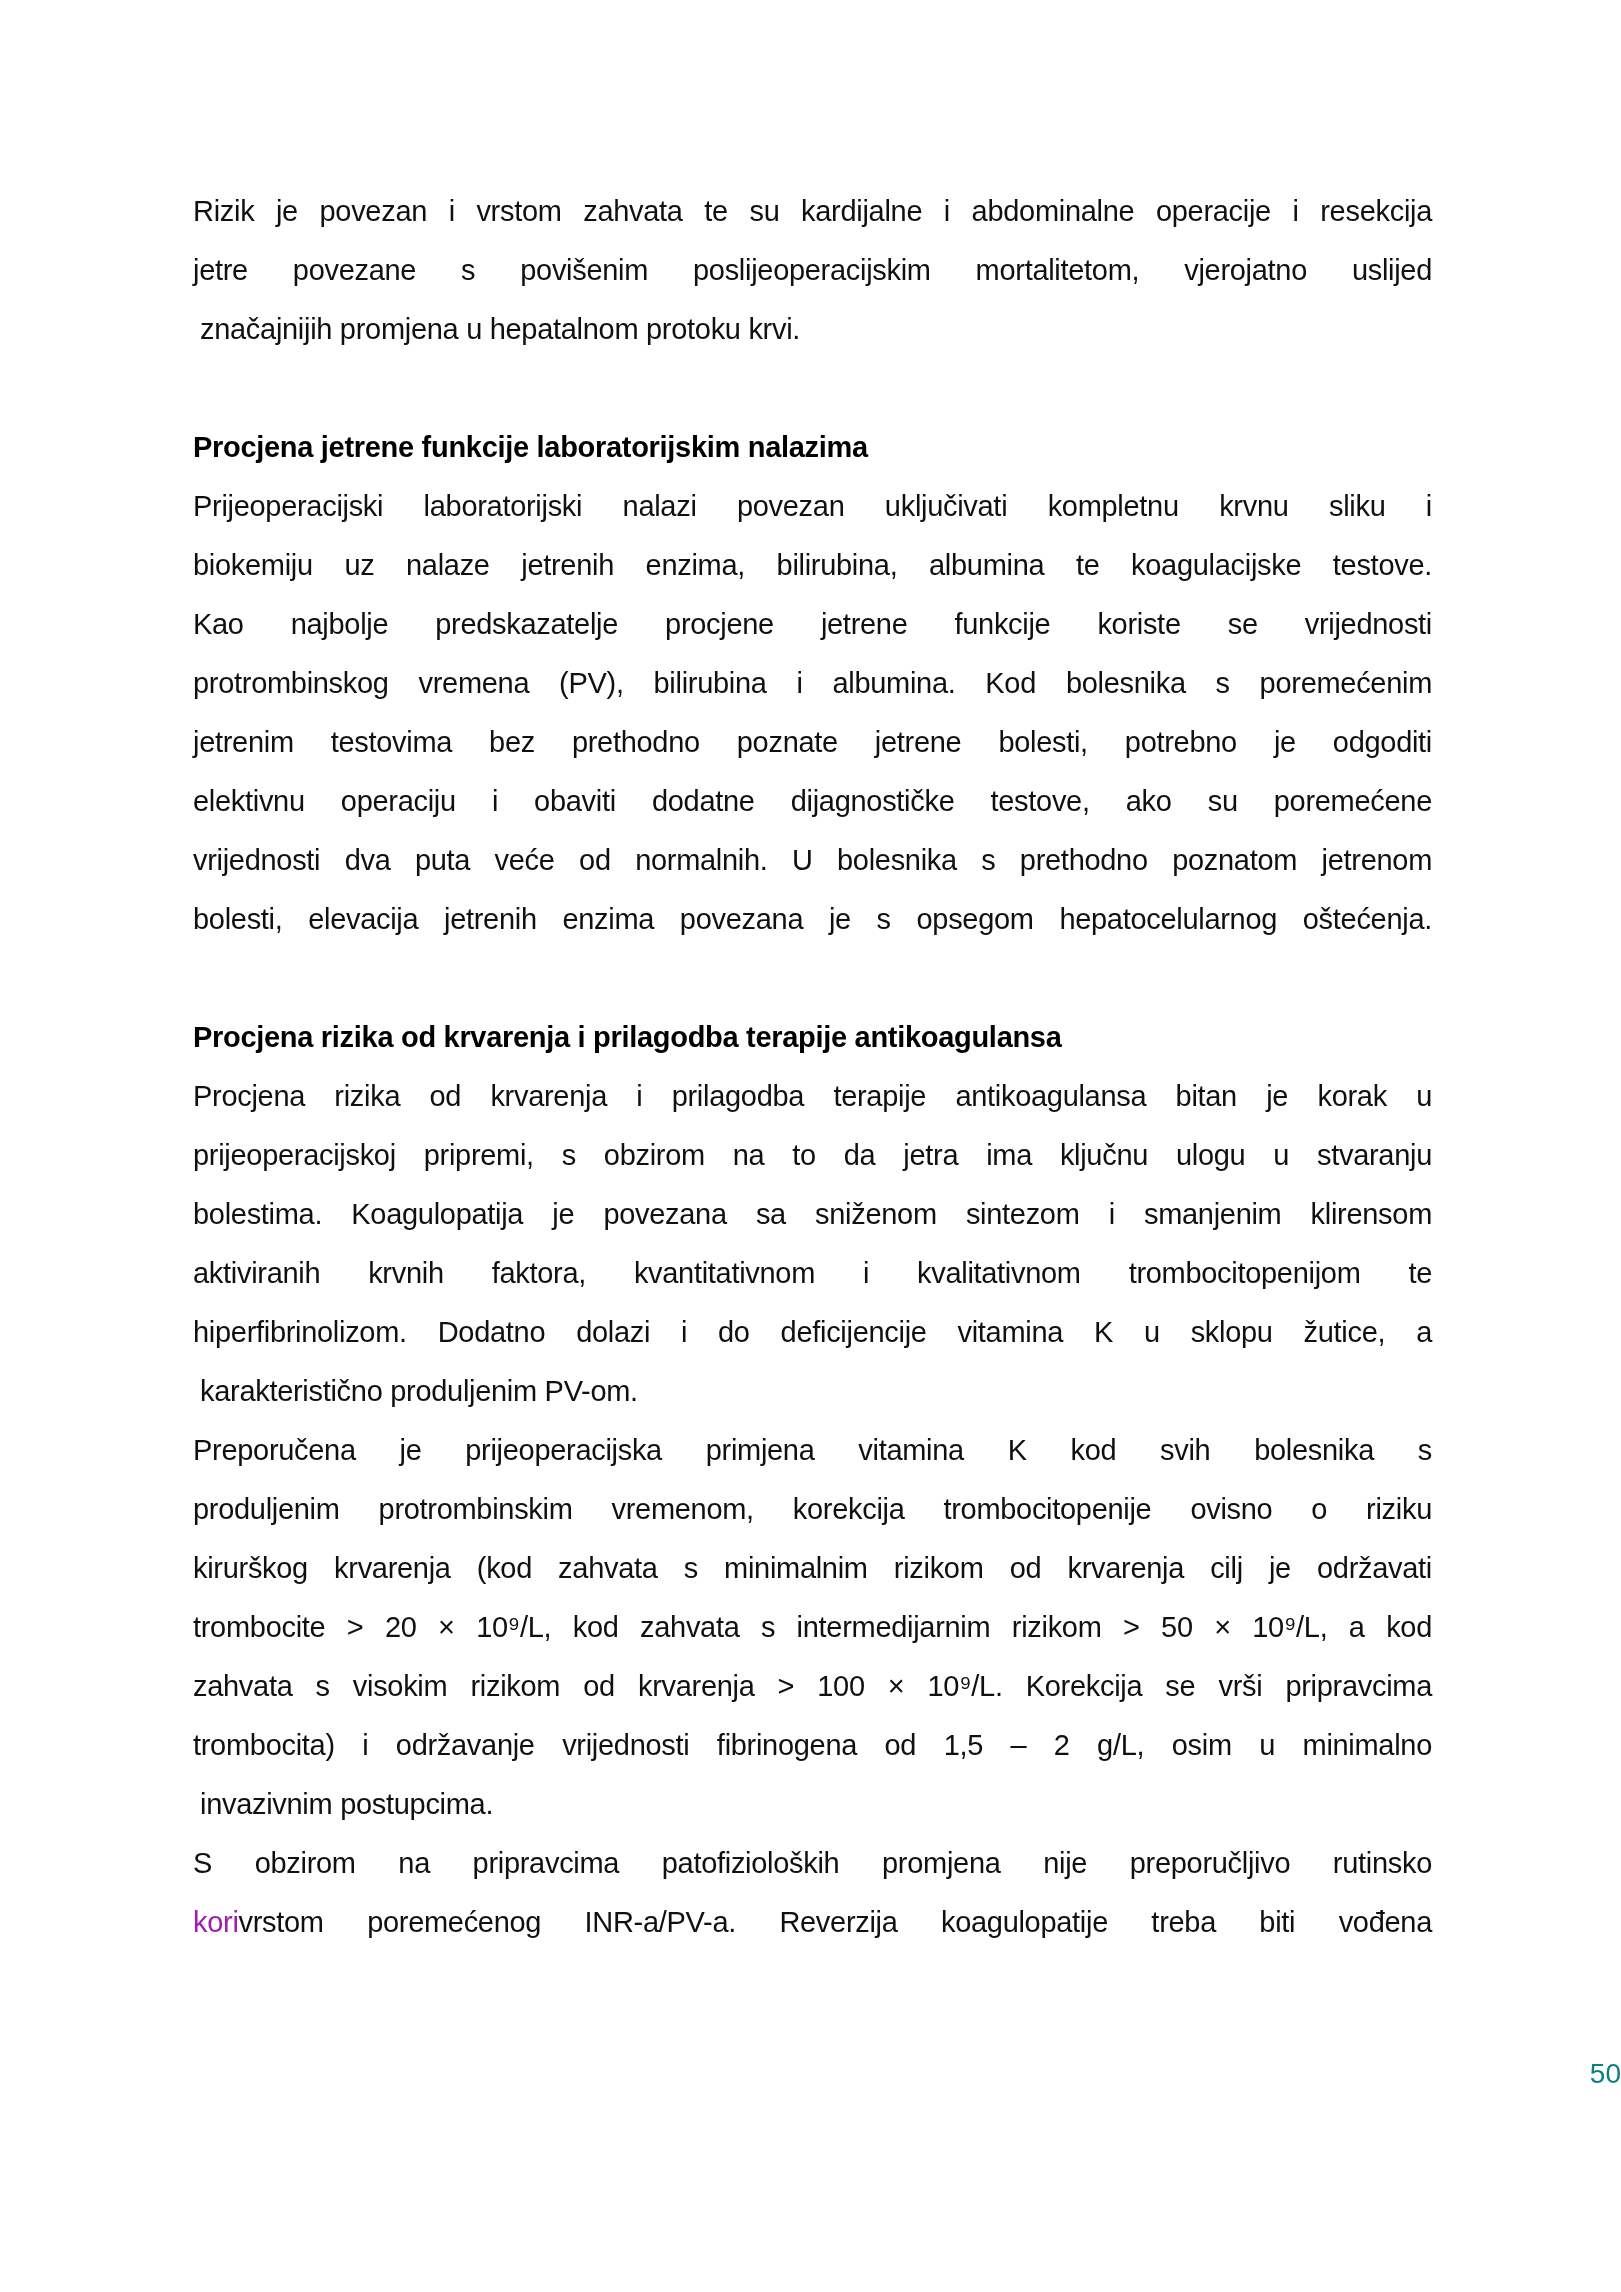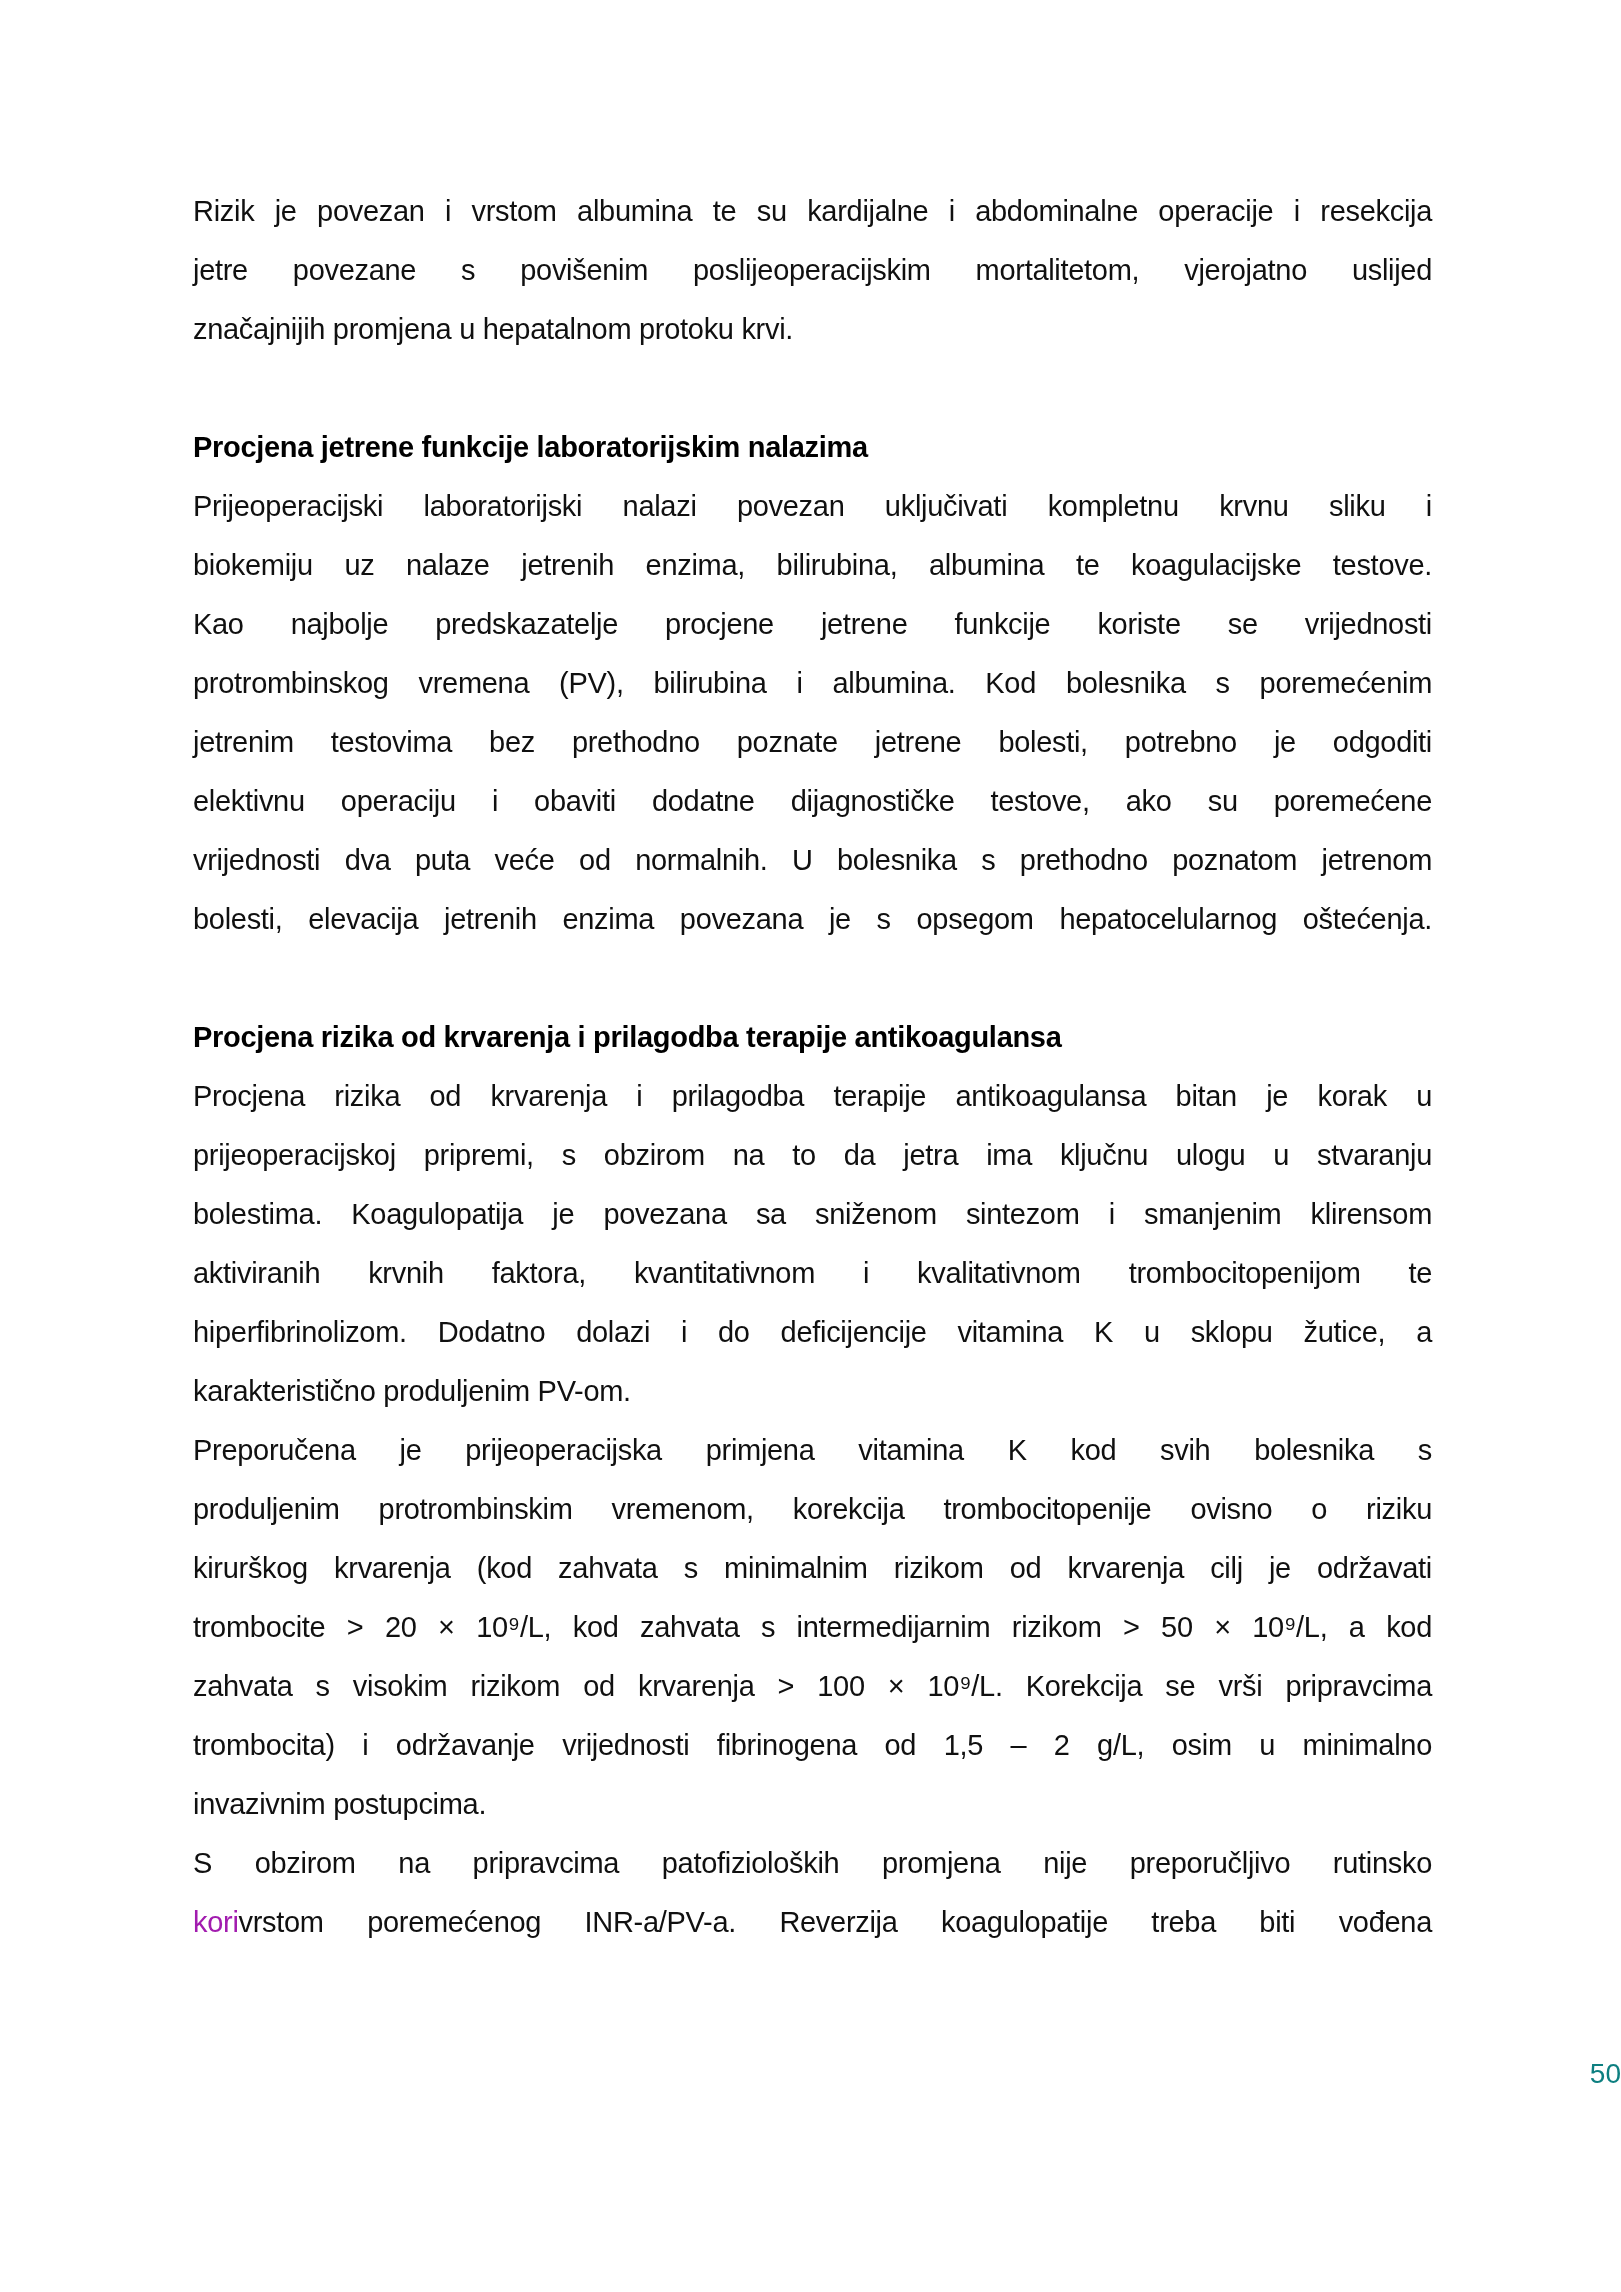--- a/index.html
+++ b/index.html
@@ -22,20 +22,21 @@
     font-size: 29px;
     line-height: 59px;
     letter-spacing: -0.3px;
   }
   .line {
     text-align: justify;
     text-align-last: justify;
   }
   .line.short {
     text-align-last: left;
+    margin-left: 7px;
   }
   .heading {
     font-weight: 700;
     color: #000000;
     text-align: center;
     text-align-last: left;
   }
   .gap { height: 59px; }
   .kori { color: #a21caf; }
   .page-number {
@@ -47,21 +48,21 @@
     letter-spacing: 0;
   }
 </style>
 </head>
 <body>
 
 <div class="page">
   <div class="text-col">
 
     <div>
-      <div class="line">Rizik je povezan i vrstom albumina te su kardijalne i abdominalne operacije i resekcija</div>
+      <div class="line">Rizik je povezan i vrstom zahvata te su kardijalne i abdominalne operacije i resekcija</div>
       <div class="line">jetre povezane s povišenim poslijeoperacijskim mortalitetom, vjerojatno uslijed</div>
       <div class="line short">značajnijih promjena u hepatalnom protoku krvi.</div>
     </div>
 
     <div class="gap"></div>
 
     <div class="line heading">Procjena jetrene funkcije laboratorijskim nalazima</div>
 
     <div>
       <div class="line">Prijeoperacijski laboratorijski nalazi povezan uključivati kompletnu krvnu sliku i</div>

